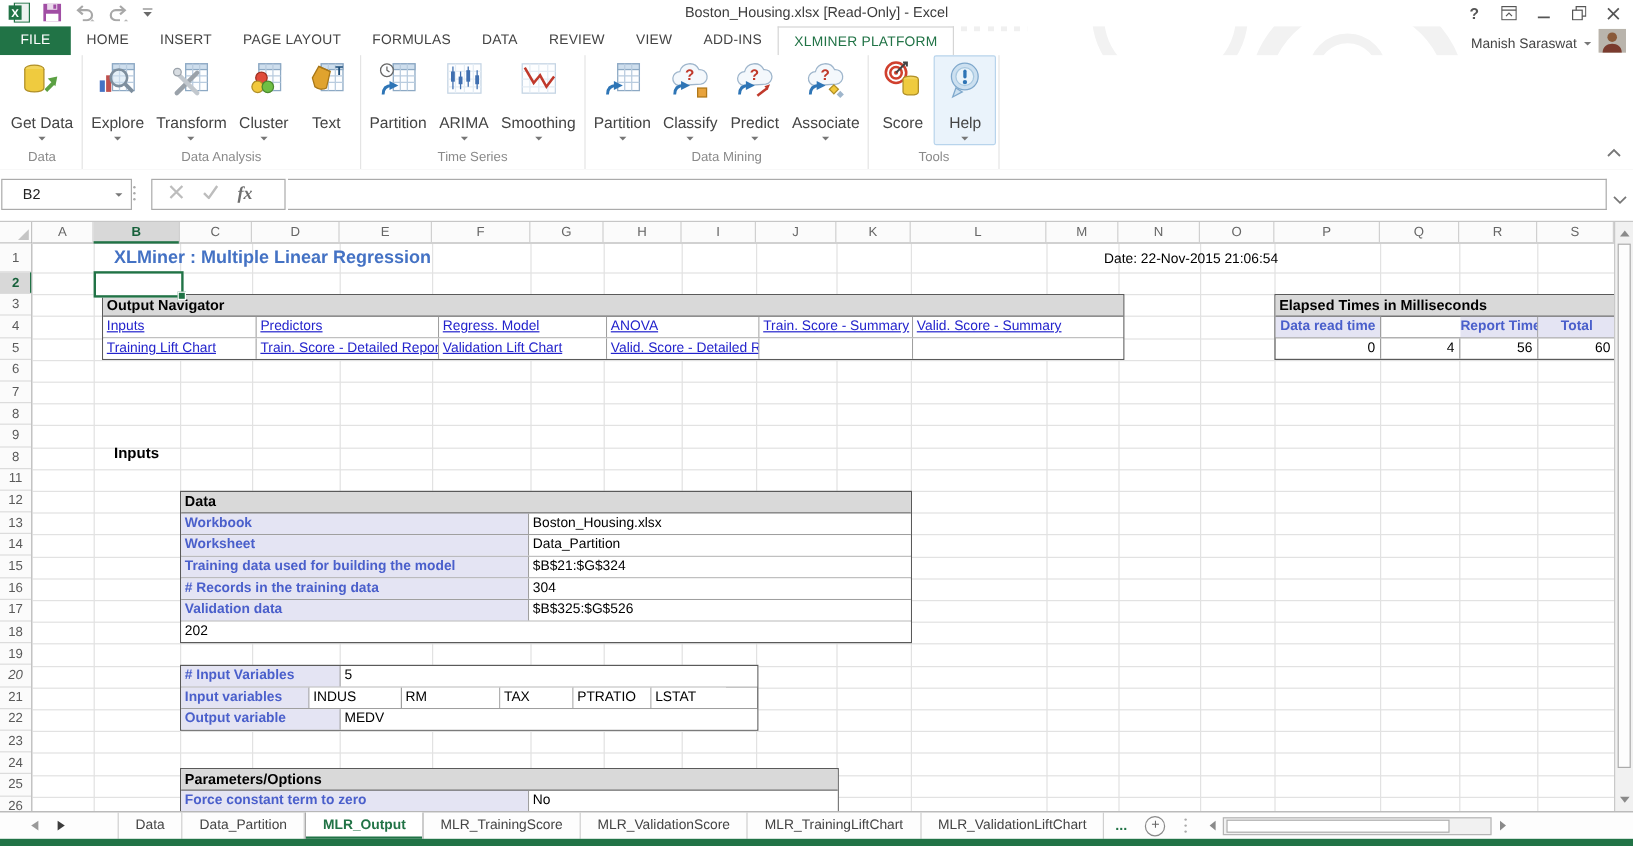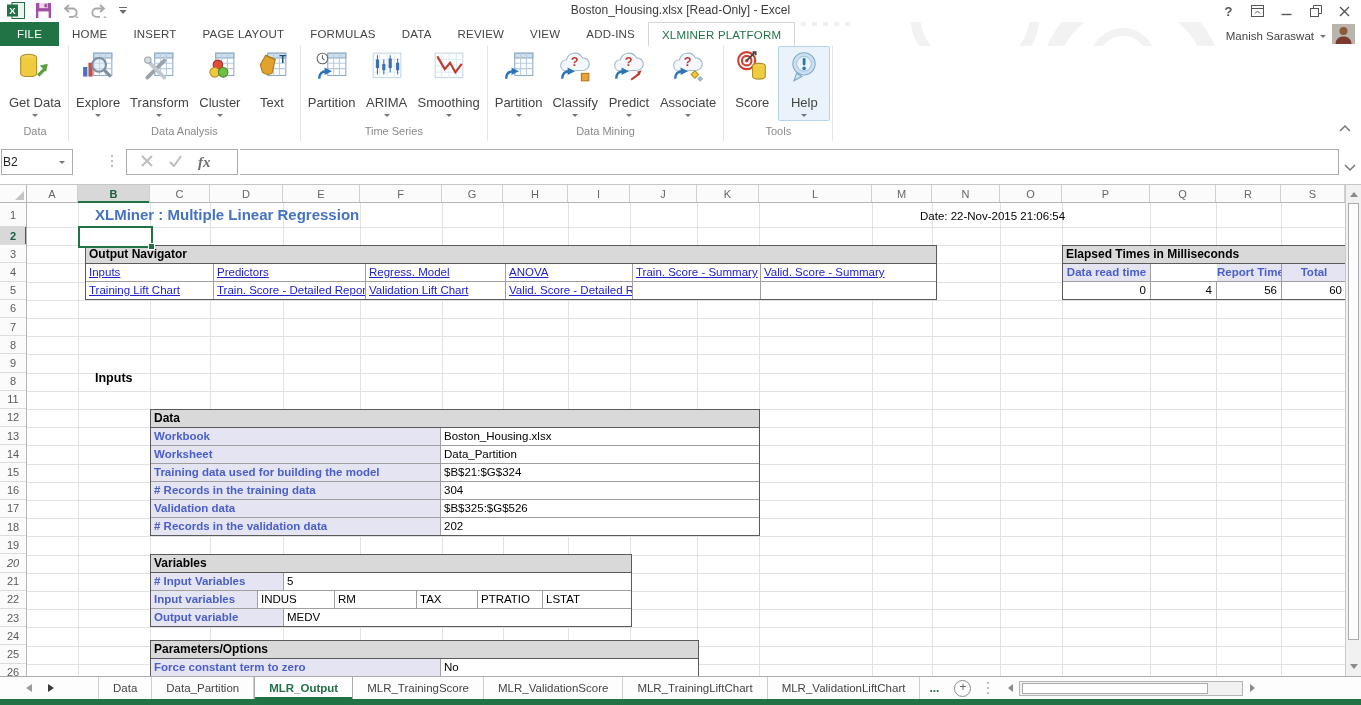--- a/index.html
+++ b/index.html
@@ -32,22 +32,22 @@
   .rbtns{display:flex;align-items:flex-start;flex:1}
   .rbtn{display:flex;flex-direction:column;align-items:center;padding:4px 5px 0 5px;min-width:42px}
   .rbtn.boxed{background:#eaf3fb;border:1px solid #b8d4ec;border-radius:2px;padding:3px 4px 0 4px}
   .ric{width:34px;height:34px}
   .rlbl{font-size:13px;color:#444;margin-top:11px;white-space:nowrap}
   .rarrow{width:0;height:0;border:3.5px solid transparent;border-top-color:#767676;margin-top:4px}
   .rgl{height:17px;line-height:15px;text-align:center;font-size:11px;color:#8a8a8a;margin-top:auto}
   #ribbon-collapse{position:absolute;right:10px;bottom:5px}
   
   #fxrow{position:absolute;top:141px;left:0;right:0;height:44px;background:#fff;border-bottom:1px solid #c6c6c6;box-sizing:border-box;z-index:6}
-  #namebox{position:absolute;left:1px;top:8px;width:72px;height:26px;border:1px solid #ababab;box-sizing:border-box;
-           display:flex;align-items:center;font-size:12px;padding-left:1px;color:#222}
+  #namebox{position:absolute;left:1px;top:8px;width:109px;height:26px;border:1px solid #ababab;box-sizing:border-box;
+           display:flex;align-items:center;font-size:12px;padding-left:17px;color:#222}
   #namebox .tri-down{margin-left:auto;margin-right:7px}
   .dots3{position:absolute;display:flex;flex-direction:column;gap:3px}
   .dots3 i{width:2px;height:2px;background:#a9a9a9;border-radius:50%}
   #fxbtns{position:absolute;left:126px;top:8px;width:112px;height:26px;border:1px solid #ababab;box-sizing:border-box;
           display:flex;align-items:center;gap:16px;padding-left:14px;background:#fff}
   .fxsym{font-family:"Liberation Serif",serif;font-style:italic;font-weight:bold;font-size:15px;color:#6f6f6f}
   #formulafield{position:absolute;left:240px;top:8px;right:22px;height:26px;border:1px solid #ababab;border-left:none;box-sizing:border-box;background:#fff;
                 font-size:12px;display:flex;align-items:center;padding-left:5px;color:#000}
   #fxchevron{position:absolute;right:5px;top:17px}
   
@@ -616,28 +616,26 @@
       </div>
       <div class="xrow">
         <div class="xcell xlab" style="width: 290px;"># Records in the training data</div>
         <div class="xcell xval" style="flex: 1 1 0%;">304</div>
       </div>
       <div class="xrow">
         <div class="xcell xlab" style="width: 290px;">Validation data</div>
         <div class="xcell xval" style="flex: 1 1 0%;">$B$325:$G$526</div>
       </div>
       <div class="xrow">
-        <div class="xcell xlab" style="width: 290px;"># Records in the validation data</div>
         <div class="xcell xval" style="flex: 1 1 0%;">202</div>
       </div>
     </div>
 </div>
 
 <div class="xtbl" id="vars-table">
-  <div class="xtit">Variables</div>
   <div id="vars-body">
       <div class="xrow">
         <div class="xcell xlab" style="width: 133px;"># Input Variables</div>
         <div class="xcell xval" style="flex: 1 1 0%;">5</div>
       </div>
       <div class="xrow">
         <div class="xcell xlab" style="width: 107px;">Input variables</div>
         <div class="xcell xval" style="width: 77px;">INDUS</div>
         <div class="xcell xval" style="width: 82px;">RM</div>
         <div class="xcell xval" style="width: 61px;">TAX</div>

